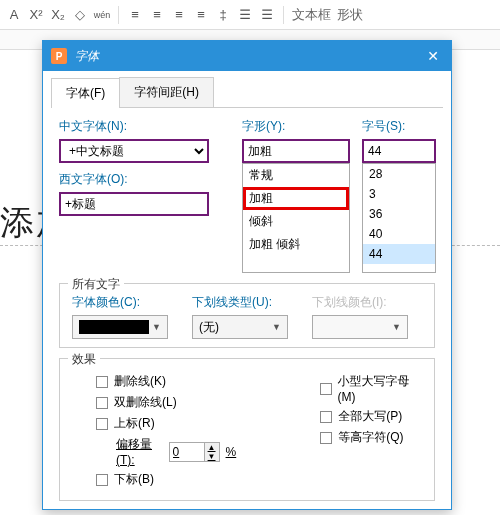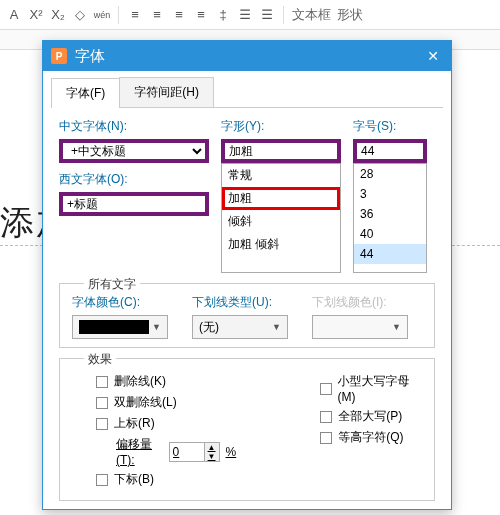--- a/index.html
+++ b/index.html
@@ -10,36 +10,36 @@
 .topbar .sep{width:1px;height:18px;background:#ddd;margin:0 2px;}
 .topbar .lbl{font-size:13px;color:#666;}
 .docbg{position:absolute;left:0;top:30px;right:0;bottom:0;}
 .ruler{height:20px;border-bottom:1px solid #ddd;background:#fafafa;}
 .page-text{position:absolute;left:0;top:170px;font-size:34px;color:#222;letter-spacing:2px;}
 .dashline{position:absolute;left:0;right:0;top:215px;border-top:1px dashed #bbb;}
 
 .dialog{position:absolute;left:42px;top:40px;width:410px;height:470px;background:#fff;border:1px solid #2a90d8;box-shadow:0 4px 12px rgba(0,0,0,0.25);}
 .titlebar{height:30px;background:#2a90d8;color:#fff;display:flex;align-items:center;padding:0 8px;}
 .titlebar .logo{width:16px;height:16px;background:#ff8a3d;border-radius:2px;margin-right:8px;display:flex;align-items:center;justify-content:center;font-size:10px;font-weight:bold;}
-.titlebar .t{flex:1;font-size:15px;}
+.titlebar .t{flex:1;font-size:12px;font-style:italic;}
 .titlebar .x{width:20px;text-align:center;font-size:14px;cursor:pointer;}
 .tabs{display:flex;border-bottom:1px solid #ccc;margin:6px 8px 0 8px;}
 .tab{padding:6px 14px;border:1px solid #ccc;border-bottom:none;background:#f3f3f3;margin-right:-1px;cursor:pointer;}
 .tab.active{background:#fff;position:relative;top:1px;}
 .panel{padding:10px 16px;}
 .row{display:flex;gap:12px;margin-bottom:6px;}
 .col{display:flex;flex-direction:column;}
 .col label{margin-bottom:4px;color:#0369a1;}
-select.in,input.in{height:24px;border:4px solid #701a75;padding:0 4px;background:#fff;}
+select.in,input.in{height:24px;border:2px solid #701a75;padding:0 4px;background:#fff;}
 .listbox{border:1px solid #aaa;height:110px;overflow-y:scroll;background:#fff;}
 .listbox .opt{padding:3px 6px;cursor:pointer;}
 .listbox .opt.sel{background:#cde8ff;}
 .listbox .opt.hl{outline:3px solid #e40000;outline-offset:-3px;}
 .group{border:1px solid #ccc;padding:10px 12px 8px;margin-top:10px;position:relative;}
-.group .legend{position:absolute;top:-8px;left:24px;background:#fff;padding:0 4px;color:#333;}
+.group .legend{position:absolute;top:-8px;left:8px;background:#fff;padding:0 4px;color:#333;}
 .group .grow{display:flex;gap:24px;align-items:flex-end;}
 .drop{height:24px;border:1px solid #aaa;background:#f4f4f4;display:flex;align-items:center;justify-content:space-between;padding:0 6px;cursor:pointer;min-width:96px;}
 .drop.disabled{color:#aaa;background:#f8f8f8;}
 .swatch{width:70px;height:14px;background:#000;}
 .chk{display:flex;align-items:center;gap:6px;margin:4px 0;padding-left:24px;}
 .chk .box{width:12px;height:12px;border:1px solid #888;background:#fff;}
 .effects-cols{display:flex;gap:60px;}
 .spin{display:inline-flex;align-items:center;}
 .spin input{width:36px;height:20px;border:1px solid #aaa;text-align:left;padding:0 3px;}
 .spin .ar{display:flex;flex-direction:column;border:1px solid #aaa;border-left:none;}
@@ -88,21 +88,21 @@
   <div class="panel">
     <div class="row">
       <div class="col" style="width:150px;">
         <label>中文字体(N):</label>
         <select class="in">
           <option>+中文标题</option>
         </select>
         <label style="margin-top:8px;">西文字体(O):</label>
         <input class="in" value="+标题" style="">
       </div>
-      <div class="col" style="width:120px;">
+      <div class="col" style="width:108px;margin-left:21px;">
         <label>字形(Y):</label>
         <input class="in" value="加粗" style="">
         <div class="listbox">
           <div class="opt">常规</div>
           <div class="opt hl">加粗</div>
           <div class="opt">倾斜</div>
           <div class="opt">加粗 倾斜</div>
         </div>
       </div>
       <div class="col" style="width:74px;">

